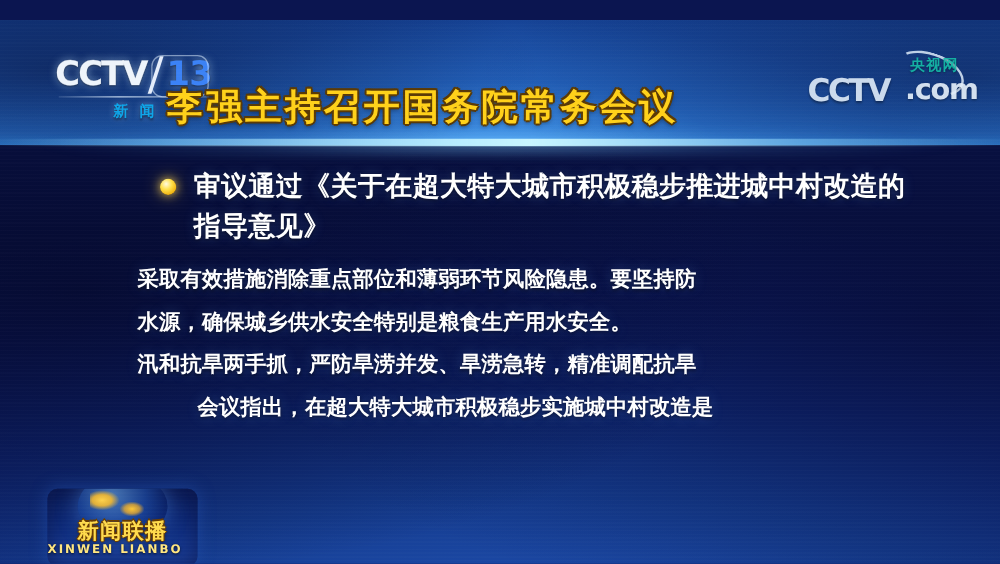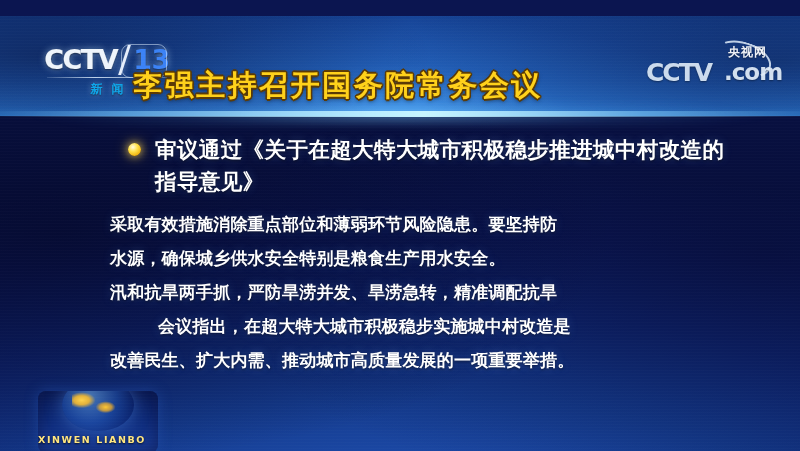--- a/index.html
+++ b/index.html
@@ -109,21 +109,21 @@
     color:#dbe8f6;opacity:0.92;
     text-shadow:0 1px 2px rgba(0,0,0,0.4);
   }
   .cctvcom-dotcom{
     position:absolute;left:78px;top:13px;
     font-size:23px;font-weight:700;letter-spacing:-1px;color:#e3eef9;opacity:0.92;
     text-shadow:0 1px 2px rgba(0,0,0,0.4);
   }
   .cctvcom-cn{
     position:absolute;left:82px;top:-2px;
-    font-size:12px;font-weight:700;letter-spacing:1px;color:#ffffff;opacity:0.93;
+    font-size:12px;font-weight:700;letter-spacing:1px;color:#14b8a6;opacity:0.93;
     text-shadow:0 1px 2px rgba(0,0,0,0.45);
   }
   .cctvcom-arc{
     position:absolute;left:68px;top:-4px;width:54px;height:30px;
     border:2px solid rgba(223,236,250,0.85);
     border-bottom-color:transparent;border-left-color:transparent;
     border-radius:50%;transform:rotate(18deg);
   }
 
   
@@ -232,23 +232,23 @@
   <div class="bullet-block">
     <span class="bullet-dot"></span>
     <div class="bullet-text">审议通过《关于在超大特大城市积极稳步推进城中村改造的指导意见》</div>
   </div>
 
   <div class="body-block">
     <div class="body-line">采取有效措施消除重点部位和薄弱环节风险隐患。要坚持防</div>
     <div class="body-line">水源，确保城乡供水安全特别是粮食生产用水安全。</div>
     <div class="body-line">汛和抗旱两手抓，严防旱涝并发、旱涝急转，精准调配抗旱</div>
     <div class="body-line indent">会议指出，在超大特大城市积极稳步实施城中村改造是</div>
-    <div class="body-line">改善民生、扩大内需、推动城市高质量发展的一项重要举措。</div>
   </div>
 
   <div class="xwlb">
     <div class="xwlb-globe"></div>
     <div class="xwlb-land"></div>
+    <div class="xwlb-cn">新闻联播</div>
     <div class="xwlb-en">XINWEN LIANBO</div>
   </div>
 
   <div class="scanlines"></div>
 </div>
 
 </body></html>

